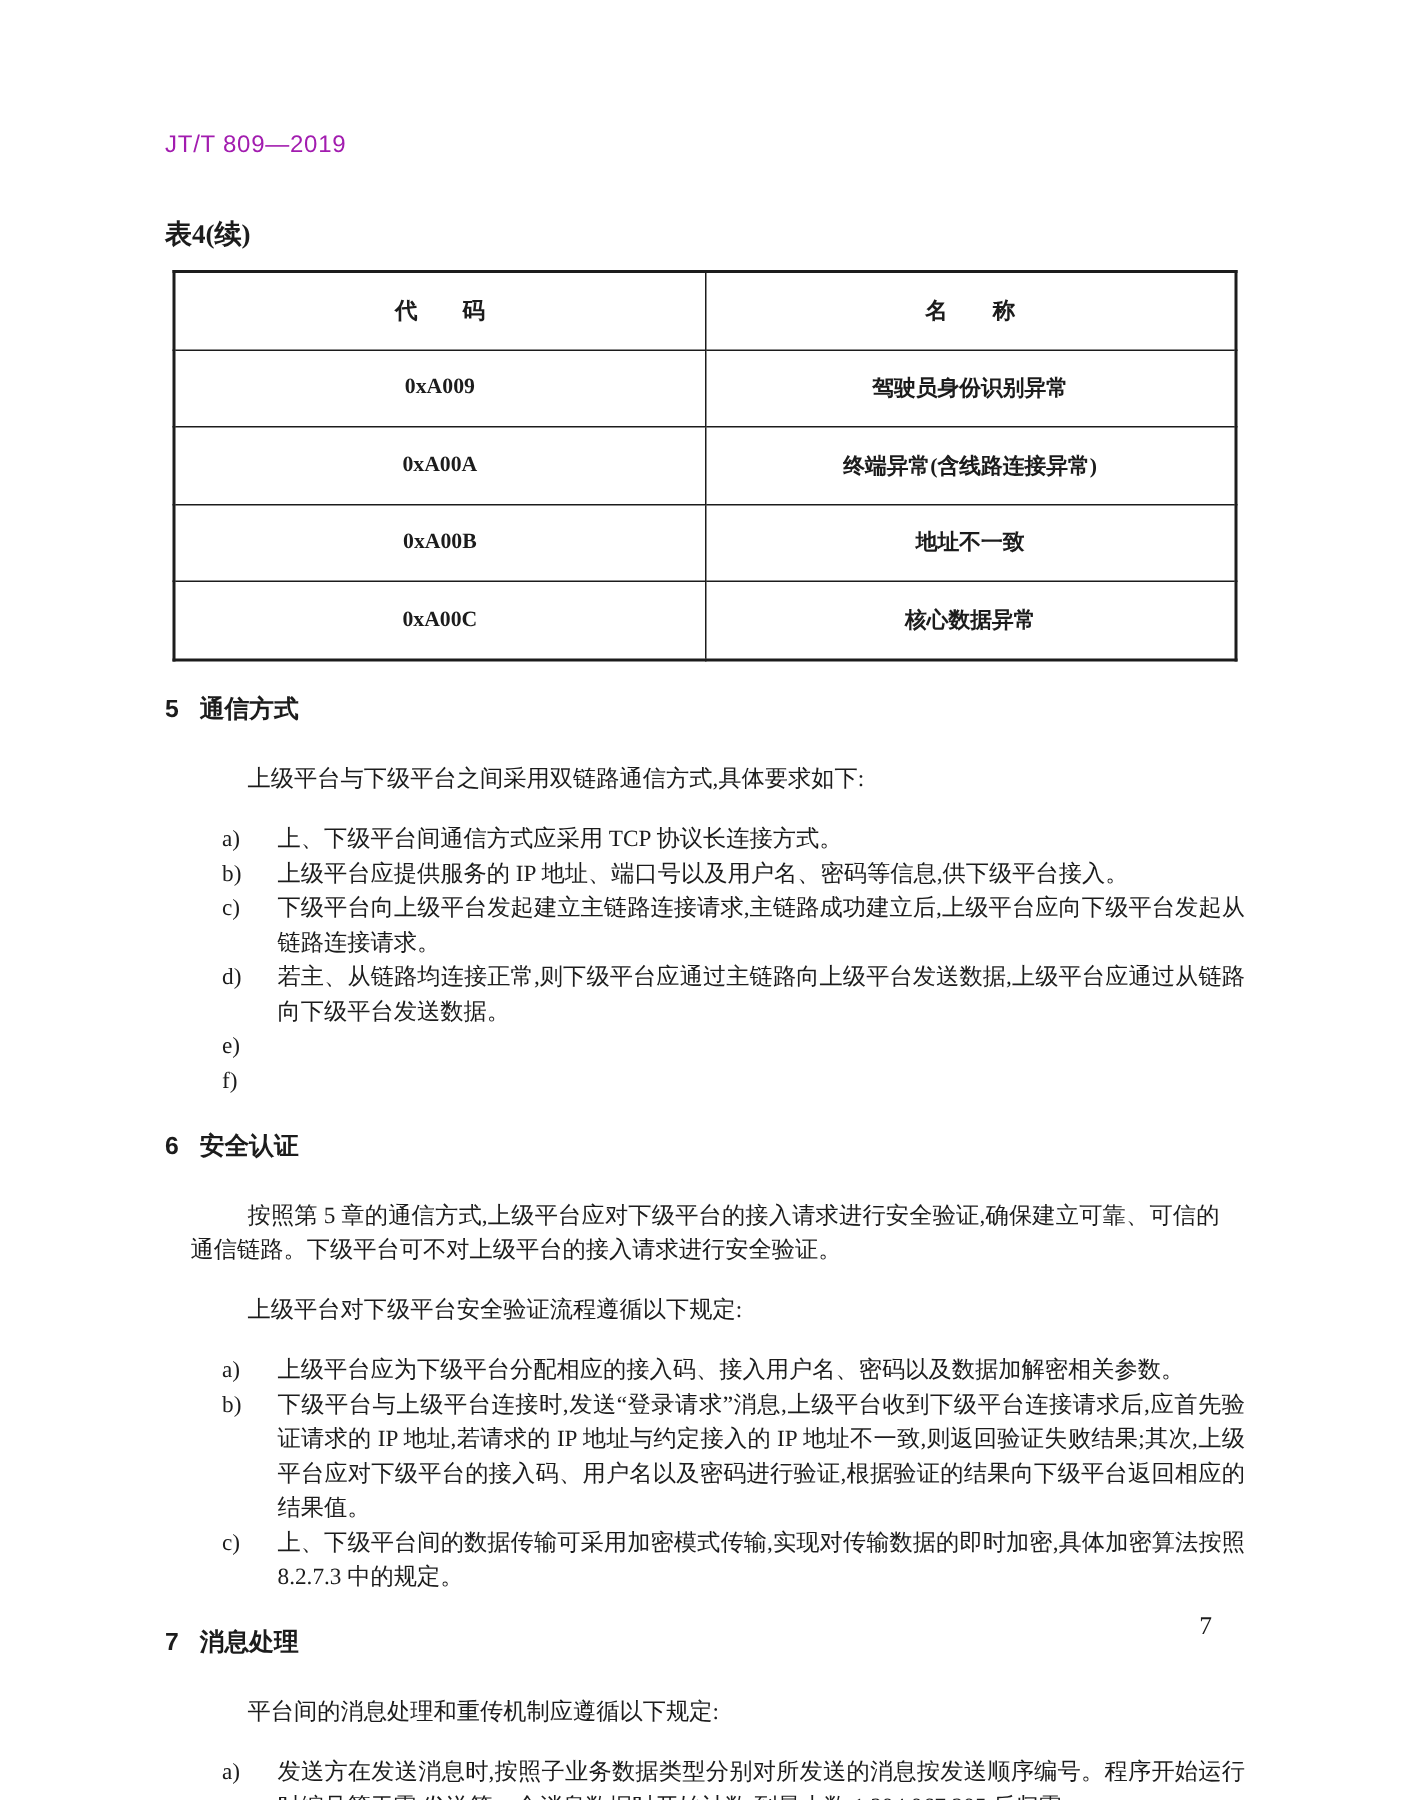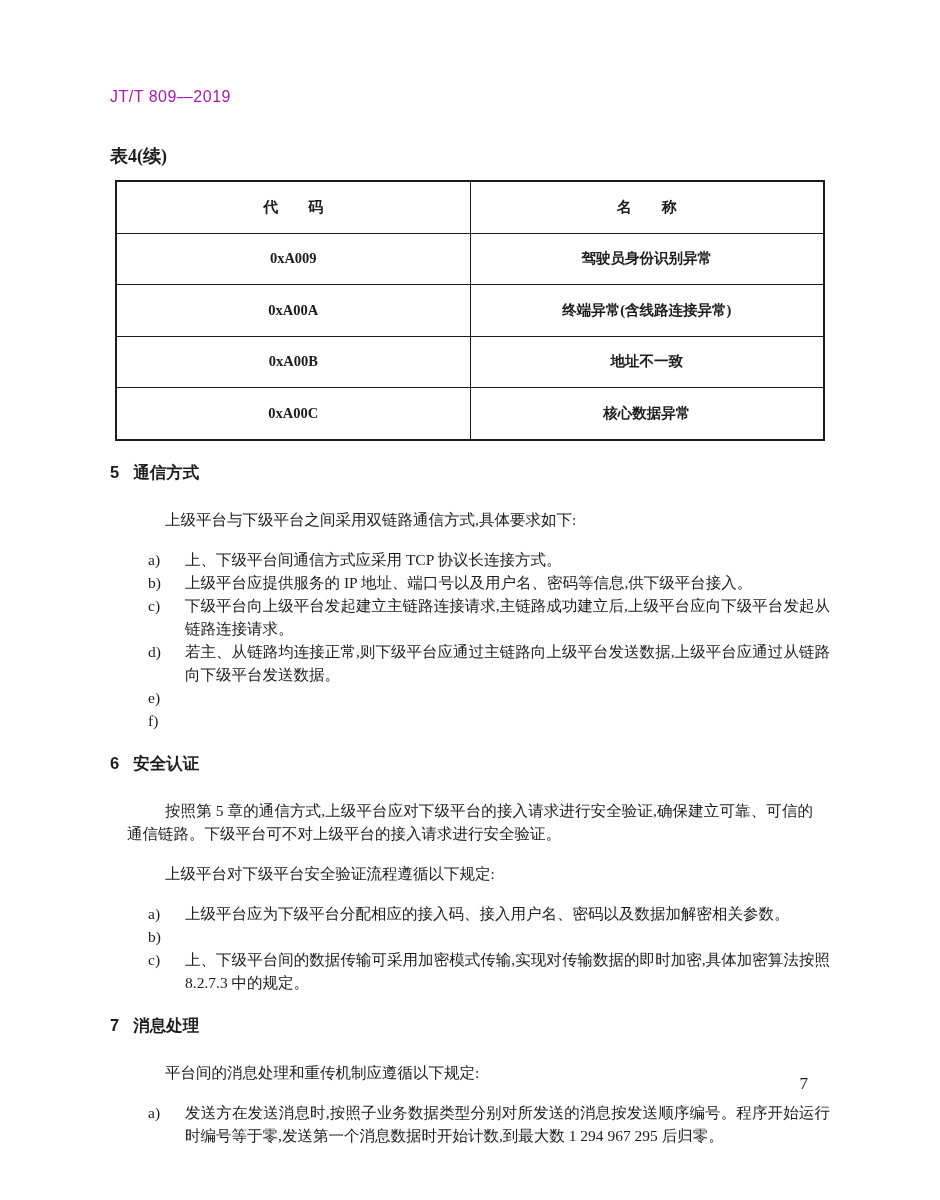--- a/index.html
+++ b/index.html
@@ -154,20 +154,21 @@
     </div>
     <p class="para">按照第 5 章的通信方式,上级平台应对下级平台的接入请求进行安全验证,确保建立可靠、可信的通信链路。下级平台可不对上级平台的接入请求进行安全验证。</p>
     <p class="para">上级平台对下级平台安全验证流程遵循以下规定:</p>
     <div class="list">
       <div class="list-item">
         <span class="item-label">a)</span>
         <span class="item-text">上级平台应为下级平台分配相应的接入码、接入用户名、密码以及数据加解密相关参数。</span>
       </div>
       <div class="list-item">
         <span class="item-label">b)</span>
+        <span class="item-text">下级平台与上级平台连接时,发送“登录请求”消息,上级平台收到下级平台连接请求后,应首先验证请求的 IP 地址,若请求的 IP 地址与约定接入的 IP 地址不一致,则返回验证失败结果;其次,上级平台应对下级平台的接入码、用户名以及密码进行验证,根据验证的结果向下级平台返回相应的结果值。</span>
       </div>
       <div class="list-item">
         <span class="item-label">c)</span>
         <span class="item-text">上、下级平台间的数据传输可采用加密模式传输,实现对传输数据的即时加密,具体加密算法按照 8.2.7.3 中的规定。</span>
       </div>
     </div>
 
     <div class="section-heading">
       <span class="sec-num">7</span><span>消息处理</span>
     </div>

